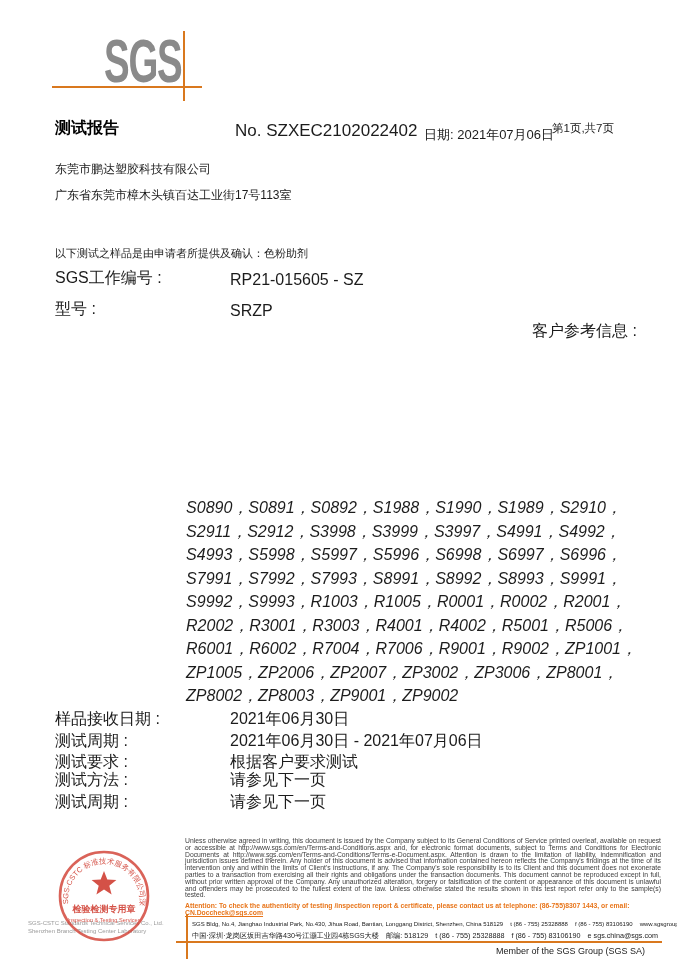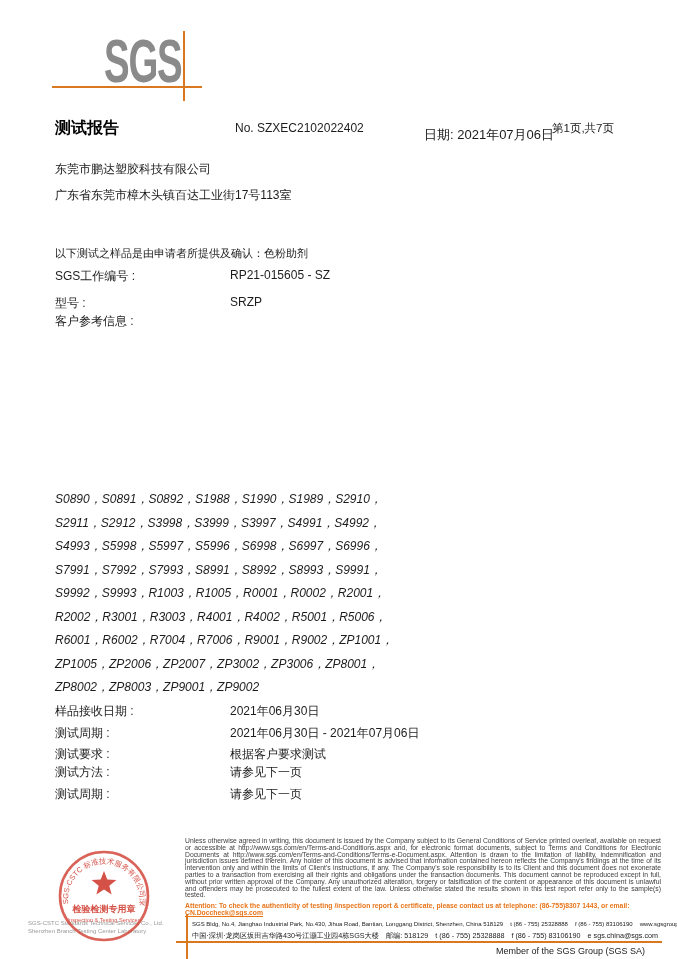--- a/index.html
+++ b/index.html
@@ -8,33 +8,33 @@
 
   
   .logo-text{position:absolute;left:104px;top:30px;font-size:62px;font-weight:bold;
              color:#8a8a8a;line-height:1;letter-spacing:-2px;transform:scaleX(.62);transform-origin:left top;}
   .logo-hline{position:absolute;left:52px;top:86px;width:150px;height:2px;background:#d9781e;}
   .logo-vline{position:absolute;left:183px;top:31px;width:2px;height:70px;background:#d9781e;}
 
   
   .title-row{position:absolute;left:0;top:118px;width:677px;height:20px;}
   .report-title{position:absolute;left:55px;top:0;font-size:16px;font-weight:bold;color:#000;}
-  .report-no{position:absolute;left:235px;top:3px;font-size:12px;}
+  .report-no{position:absolute;left:235px;top:3px;font-size:17px;}
   .report-date{position:absolute;left:424px;top:8px;font-size:13px;}
   .report-page{position:absolute;left:552px;top:3px;font-size:11.5px;}
 
   
   .applicant{position:absolute;left:55px;top:156px;font-size:12px;line-height:26px;}
 
   
   .statement{position:absolute;left:55px;top:246px;font-size:11px;}
 
   
   .fields{position:absolute;left:55px;top:268px;width:582px;}
-  .frow{display:flex;font-size:12px;}
+  .frow{display:flex;font-size:16px;align-items:flex-end;}
   .frow .lbl{flex:0 0 175px;}
   .frow .val{flex:1;}
   .frow-job{margin-bottom:10px;}
   .frow-model{margin-bottom:1px;}
   .frow-clientref{margin-bottom:3px;flex-direction:column;}
   .clientref-line{line-height:23.5px;font-style:italic;}
   .frow-received{line-height:16px;margin-bottom:6px;}
   .frow-period{line-height:16px;margin-bottom:5px;}
   .frow-requirement{line-height:16px;margin-bottom:2px;}
   .frow-method{line-height:16px;margin-bottom:6px;}

